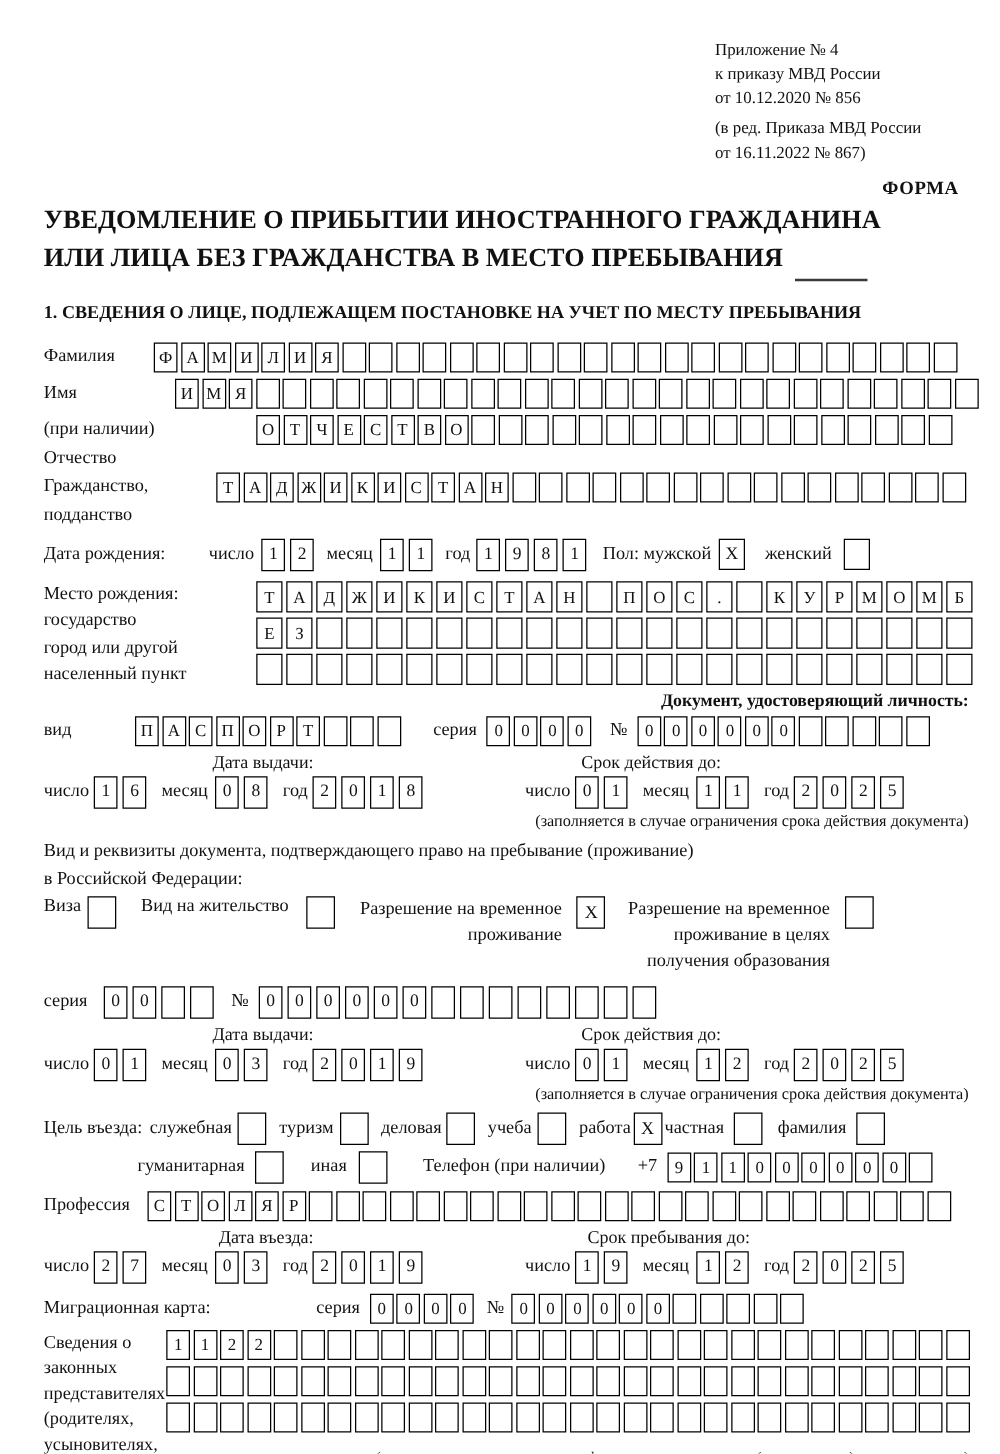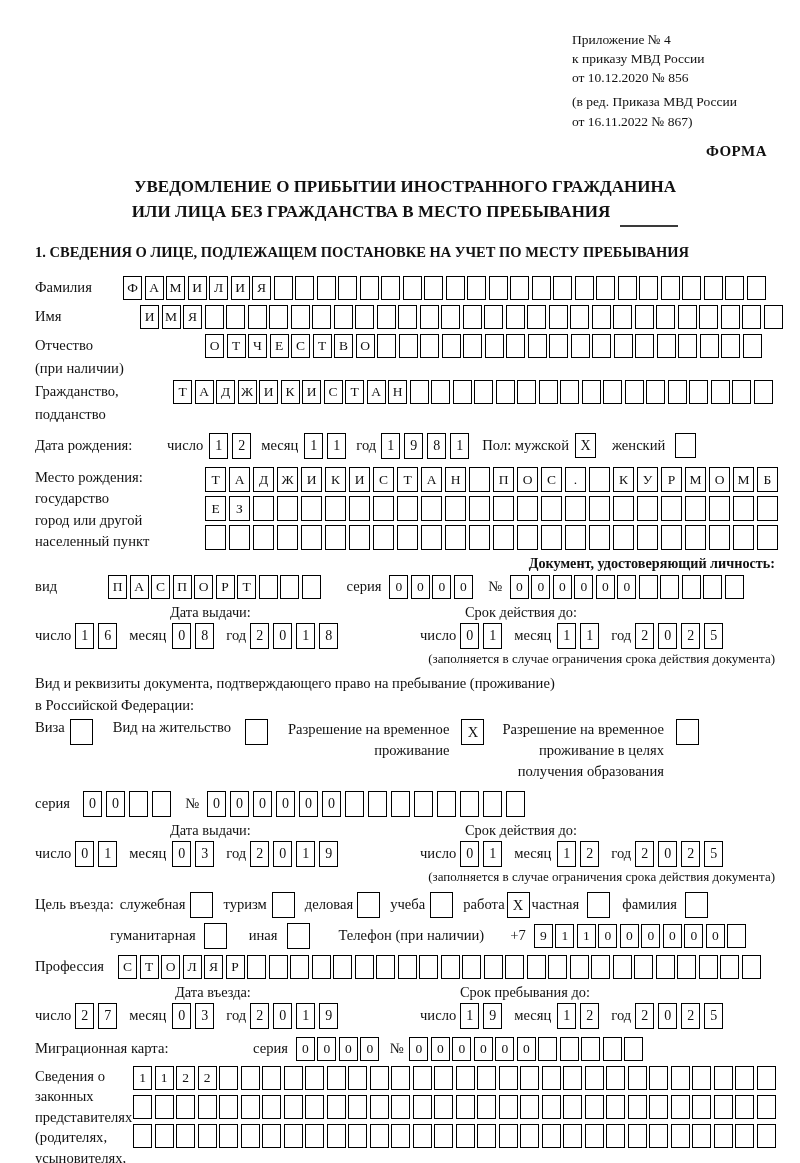--- a/index.html
+++ b/index.html
@@ -4,21 +4,21 @@
 <style>
   html,body{margin:0;padding:0;background:#fff;}
   .page{
     width:800px;height:1163px;box-sizing:border-box;overflow:hidden;
     padding:30px 25px 10px 35px;background:#fff;color:#111;
     font-family:"Liberation Serif","DejaVu Serif",serif;
   }
   .appendix{width:195px;margin-left:auto;margin-right:8px;font-size:13.5px;line-height:1.42;}
   .appendix .ed{margin-top:5px;}
   .forma{text-align:right;margin:12px 8px 0 0;font-weight:bold;font-size:15px;letter-spacing:.5px;}
-  .title{margin-top:14px;text-align:center;font-weight:bold;font-size:17px;line-height:1.5;}
+  .title{font-weight:bold;font-size:21px;line-height:1.5;}
   .blank-line{display:inline-block;width:58px;border-bottom:2px solid #3a3a3a;margin-left:10px;}
   .sec{margin-top:17px;font-weight:bold;font-size:14.5px;}
   .frow{display:flex;align-items:center;}
   .tstart{align-items:flex-start;}
   .lbl{font-size:14.6px;flex:none;}
   .small{font-size:13px;}
   .lblcol{flex:none;font-size:14.6px;}
   .cellrow{display:flex;flex:none;}
   .cell{box-sizing:border-box;flex:none;border:1.7px solid #000;background:#fff;
         display:flex;align-items:center;justify-content:center;line-height:1;}
@@ -125,22 +125,22 @@
         <span class="cell"></span>
         <span class="cell"></span>
         <span class="cell"></span>
         <span class="cell"></span>
         <span class="cell"></span>
       </div>
   </div>
 
   <div class="frow tstart" style="margin-top:5px;">
     <div class="lblcol" style="width:170px;line-height:23px;">
+      <div>(при наличии)</div>
       <div>Отчество</div>
-      <div>(при наличии)</div>
     </div>
     <div class="cellrow cells-a">
         <span class="cell">О</span>
         <span class="cell">Т</span>
         <span class="cell">Ч</span>
         <span class="cell">Е</span>
         <span class="cell">С</span>
         <span class="cell">Т</span>
         <span class="cell">В</span>
         <span class="cell">О</span>
@@ -621,21 +621,21 @@
         <span class="lbl" style="margin:0 4px 0 12px;">год</span>
         <div class="cellrow cells-d">
             <span class="cell">2</span>
             <span class="cell">0</span>
             <span class="cell">1</span>
             <span class="cell">9</span>
           </div>
       </div>
     </div>
     <div class="dhalf2">
-      <div class="dlabel" style="margin-left:40px;">Срок пребывания до:</div>
+      <div class="dlabel" style="margin-left:50px;">Срок пребывания до:</div>
       <div class="drow">
         <span class="lbl" style="margin-right:4px;">число</span>
         <div class="cellrow cells-d">
             <span class="cell">1</span>
             <span class="cell">9</span>
           </div>
         <span class="lbl" style="margin:0 6px 0 12px;">месяц</span>
         <div class="cellrow cells-d">
             <span class="cell">1</span>
             <span class="cell">2</span>

